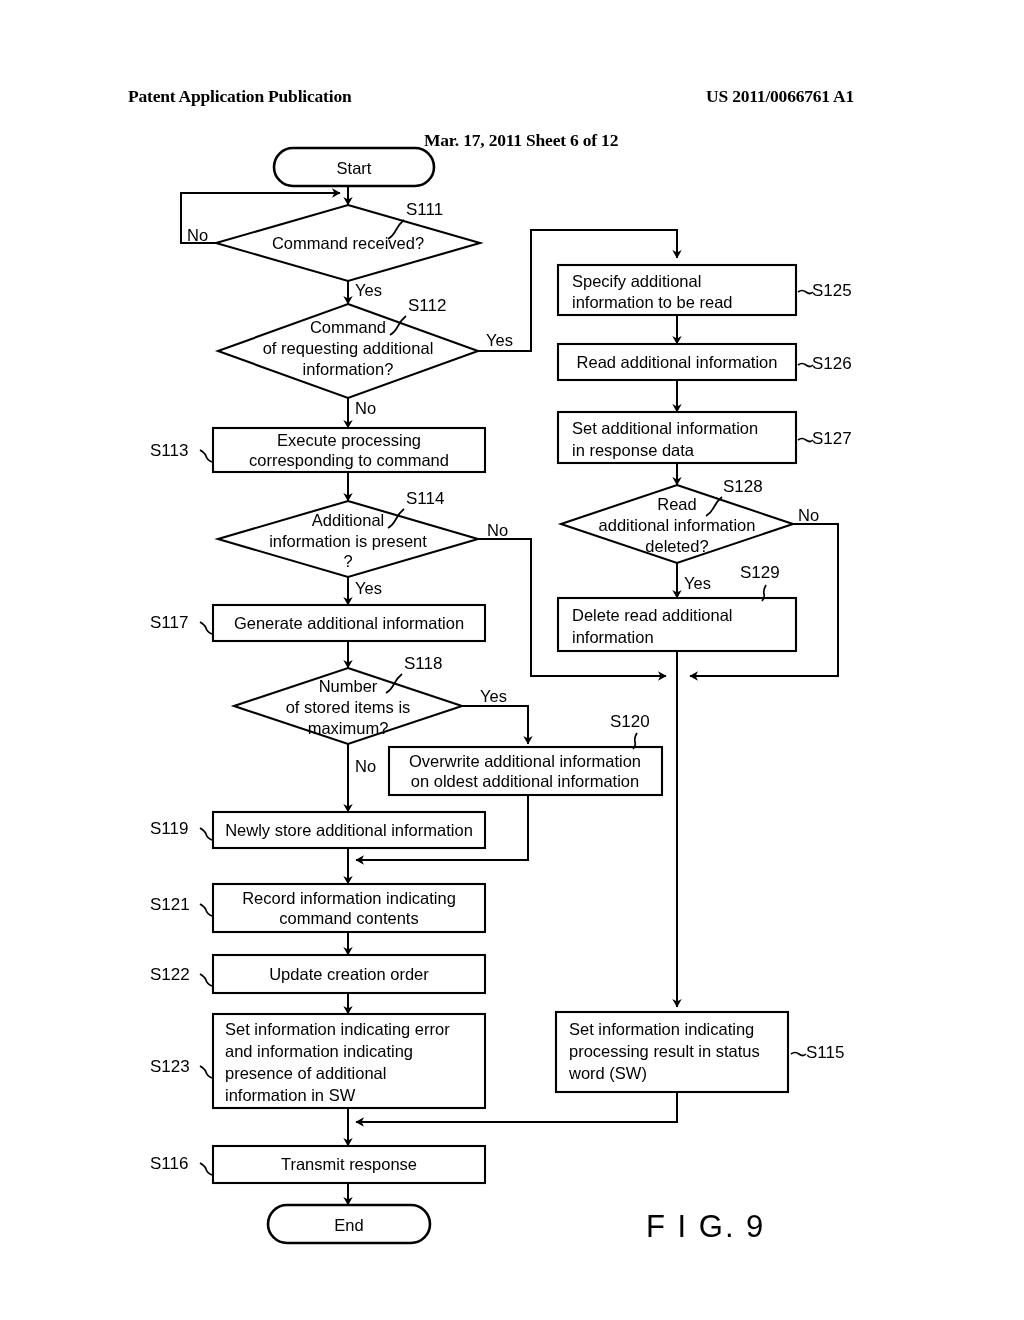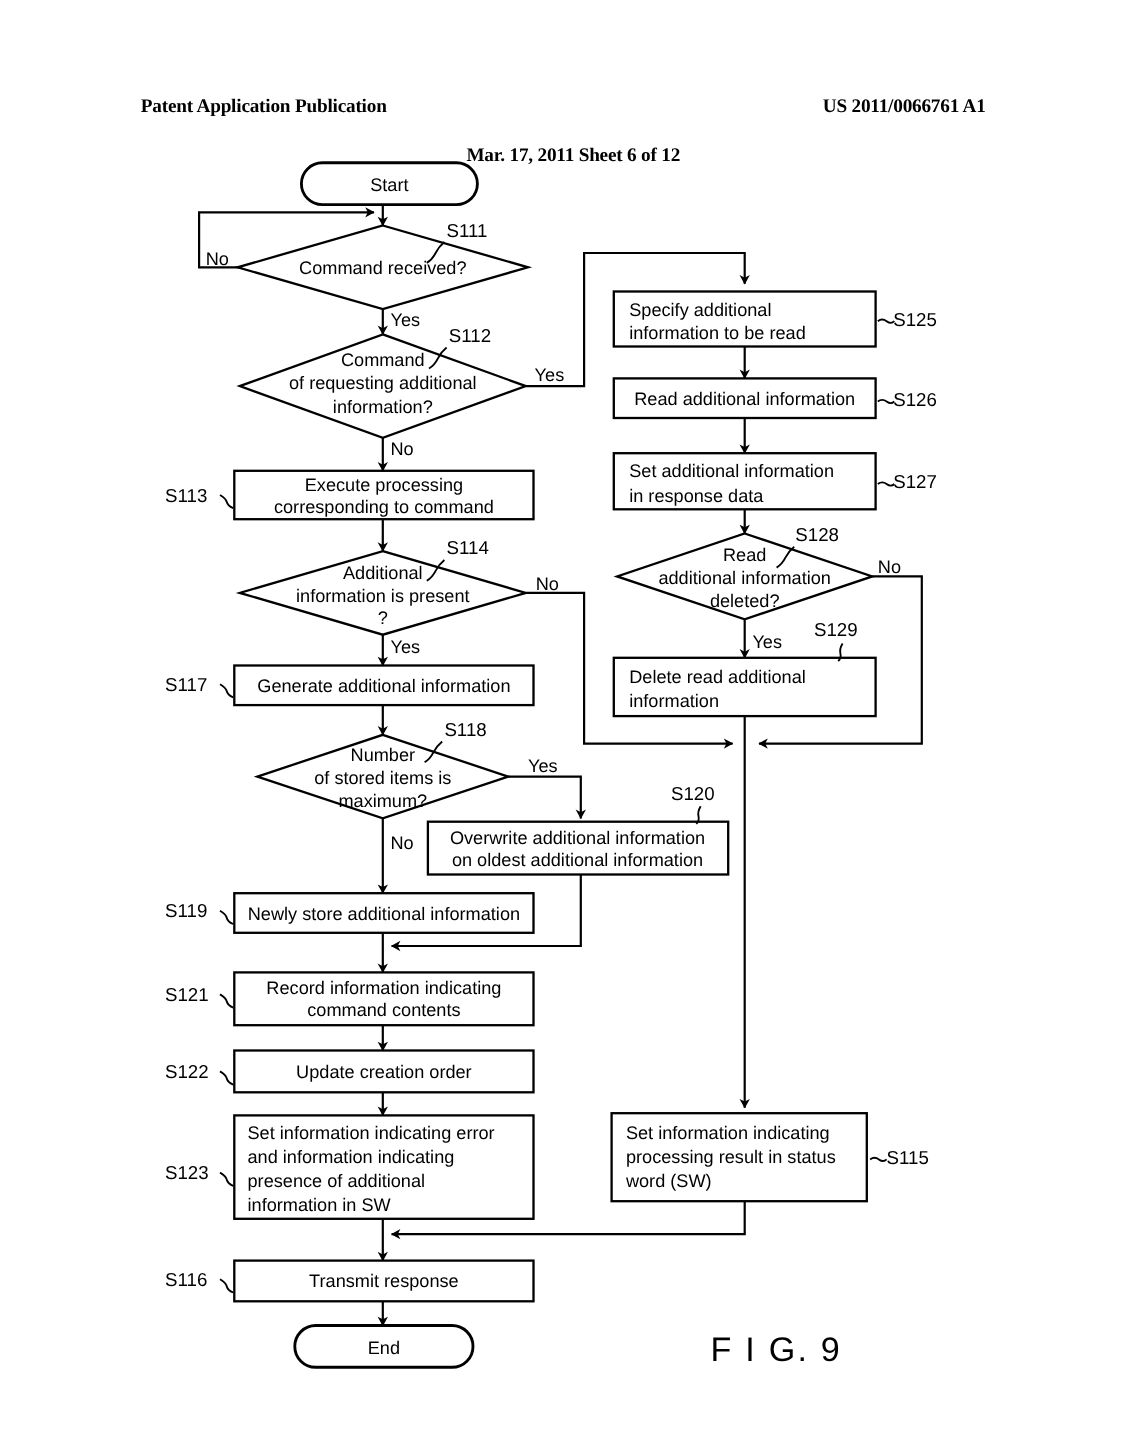--- a/index.html
+++ b/index.html
@@ -27,21 +27,21 @@
     width: 1024px;
     height: 26px;
     font-family: "Liberation Serif", serif;
     font-weight: bold;
     font-size: 17.5px;
     letter-spacing: -0.2px;
     white-space: nowrap;
   }
   .header .h-pub   { position: absolute; left: 128px;  top: 0; }
   .header .h-date  { position: absolute; left: 424px;  top: 0; margin-top: 44px; }
-  .header .h-num   { position: absolute; left: 706px;  top: 0; margin-left: 42px; }
+  .header .h-num   { position: absolute; left: 706px;  top: 0; }
 
   svg.flow {
     position: absolute;
     left: 0;
     top: 0;
     width: 1024px;
     height: 1320px;
   }
   svg.flow text {
     font-family: "Liberation Sans", sans-serif;

